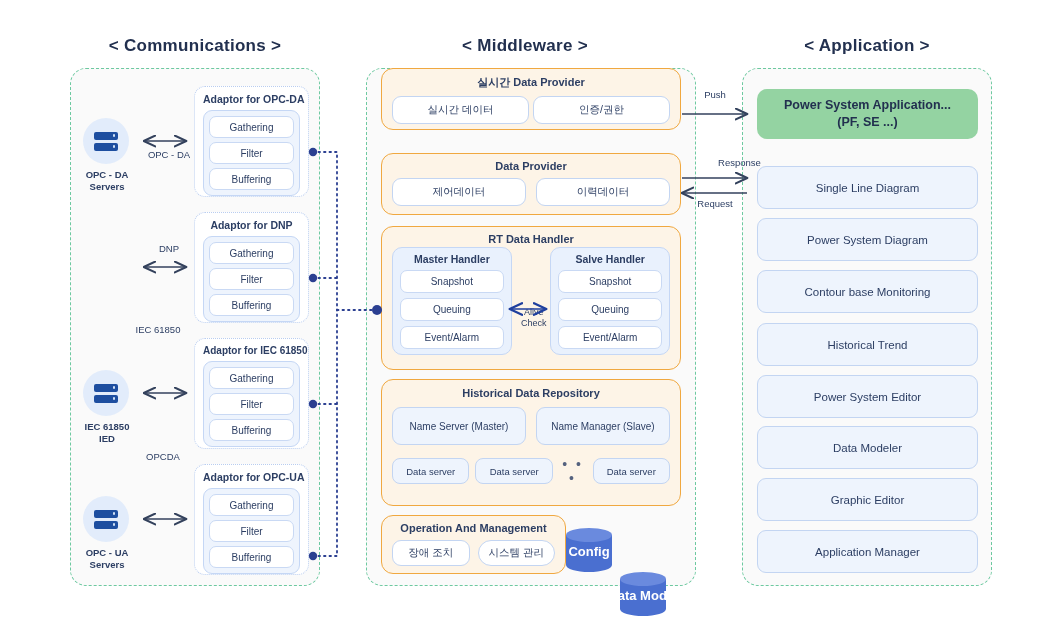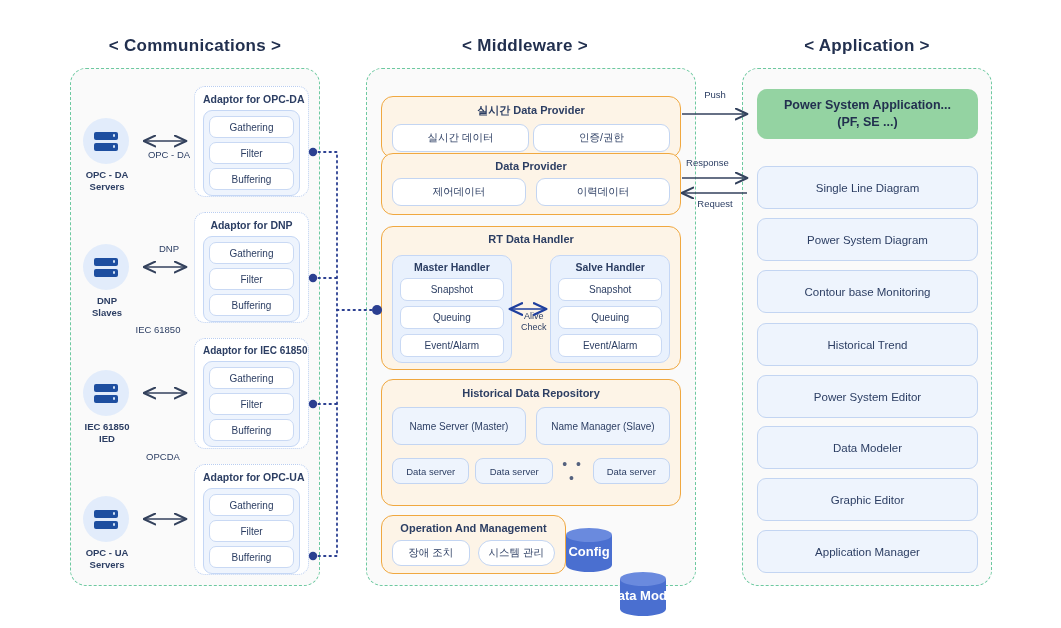--- a/index.html
+++ b/index.html
@@ -152,31 +152,20 @@
           <div class="srv-dot" style="top:2.8px;"></div>
         <div class="srv-bar b2"></div>
           <div class="srv-dot" style="top:13.8px;"></div>
       </div>
     </div>
     <div class="srv-label" style="margin-top:5px;">OPC - DA
 Servers</div>
   </div>
   <div class="abs proto-label" style="left:138px;top:149px;width:62px;">OPC - DA</div>
 
-  <div class="abs" style="left:83px;top:244px;width:48px;">
-    <div class="srv-circle">
-      <div class="srv-glyph">
-        <div class="srv-bar b1"></div>
-          <div class="srv-dot" style="top:2.8px;"></div>
-        <div class="srv-bar b2"></div>
-          <div class="srv-dot" style="top:13.8px;"></div>
-      </div>
-    </div>
-    <div class="srv-label" style="margin-top:5px;">DNP Slaves</div>
-  </div>
   <div class="abs proto-label" style="left:138px;top:243px;width:62px;">DNP</div>
 
   <div class="abs" style="left:83px;top:370px;width:48px;">
     <div class="srv-circle">
       <div class="srv-glyph">
         <div class="srv-bar b1"></div>
           <div class="srv-dot" style="top:2.8px;"></div>
         <div class="srv-bar b2"></div>
           <div class="srv-dot" style="top:13.8px;"></div>
       </div>
@@ -229,39 +218,39 @@
 
   <div class="abs adaptor" style="left:194px;top:464px;width:115px;height:111px;padding:6px 8px;">
     <div class="adaptor-title">Adaptor for OPC-UA</div>
     <div class="adaptor-inner" style="margin-top:5px;">
       <div class="cell" style="height:20px;">Gathering</div>
       <div class="cell" style="height:20px;">Filter</div>
       <div class="cell" style="height:20px;">Buffering</div>
     </div>
   </div>
 
-  <div class="abs mw-group" style="left:381px;top:96px;width:300px;height:62px;padding:6px 10px;">
+  <div class="abs mw-group" style="left:381px;top:68px;width:300px;height:62px;padding:6px 10px;">
     <div class="mw-title">실시간 Data Provider</div>
     <div style="display:flex;gap:4px;margin-top:6px;">
       <div class="mw-cell" style="flex:1;height:26px;">실시간 데이터</div>
       <div class="mw-cell" style="flex:1;height:26px;">인증/권한</div>
     </div>
   </div>
 
   <div class="abs mw-group" style="left:381px;top:153px;width:300px;height:62px;padding:6px 10px;">
     <div class="mw-title">Data Provider</div>
     <div style="display:flex;gap:10px;margin-top:6px;">
       <div class="mw-cell" style="flex:1;height:26px;">제어데이터</div>
       <div class="mw-cell" style="flex:1;height:26px;">이력데이터</div>
     </div>
   </div>
 
   <div class="abs mw-group" style="left:381px;top:226px;width:300px;height:144px;padding:6px 10px;">
     <div class="mw-title">RT Data Handler</div>
-    <div style="display:flex;margin-top:10px;align-items:center;">
+    <div style="display:flex;margin-top:2px;align-items:flex-end;">
 
       <div class="handler" style="width:118px;padding:5px 7px;">
         <div class="handler-title">Master Handler</div>
         <div style="display:flex;flex-direction:column;gap:5px;margin-top:5px;">
           <div class="cell" style="height:21px;">Snapshot</div>
           <div class="cell" style="height:21px;">Queuing</div>
           <div class="cell" style="height:21px;">Event/Alarm</div>
         </div>
       </div>
 
@@ -322,21 +311,21 @@
   <div class="abs app-item" style="left:757px;top:166px;width:221px;height:43px;">Single Line Diagram</div>
   <div class="abs app-item" style="left:757px;top:218px;width:221px;height:43px;">Power System Diagram</div>
   <div class="abs app-item" style="left:757px;top:270px;width:221px;height:43px;">Contour base Monitoring</div>
   <div class="abs app-item" style="left:757px;top:323px;width:221px;height:43px;">Historical Trend</div>
   <div class="abs app-item" style="left:757px;top:375px;width:221px;height:43px;">Power System Editor</div>
   <div class="abs app-item" style="left:757px;top:426px;width:221px;height:43px;">Data Modeler</div>
   <div class="abs app-item" style="left:757px;top:478px;width:221px;height:43px;">Graphic Editor</div>
   <div class="abs app-item" style="left:757px;top:530px;width:221px;height:43px;">Application Manager</div>
 
   <div class="abs flow-label" style="left:690px;top:89px;width:50px;">Push</div>
-  <div class="abs flow-label" style="left:680px;top:157px;width:55px;">Response</div>
+  <div class="abs flow-label" style="left:712px;top:157px;width:55px;">Response</div>
   <div class="abs flow-label" style="left:690px;top:198px;width:50px;">Request</div>
 
   <svg class="overlay">
     <defs>
       <marker id="ah" markerWidth="9" markerHeight="9" refX="8" refY="4.2" orient="auto">
         <path d="M0.5,0.6 L8.2,4.2 L0.5,7.8" fill="none" stroke="#33415c" stroke-width="1.4" stroke-linecap="round" stroke-linejoin="round"></path>
       </marker>
       <marker id="ahl" markerWidth="9" markerHeight="9" refX="1" refY="4.2" orient="auto">
         <path d="M8.5,0.6 L0.8,4.2 L8.5,7.8" fill="none" stroke="#33415c" stroke-width="1.4" stroke-linecap="round" stroke-linejoin="round"></path>
       </marker>

